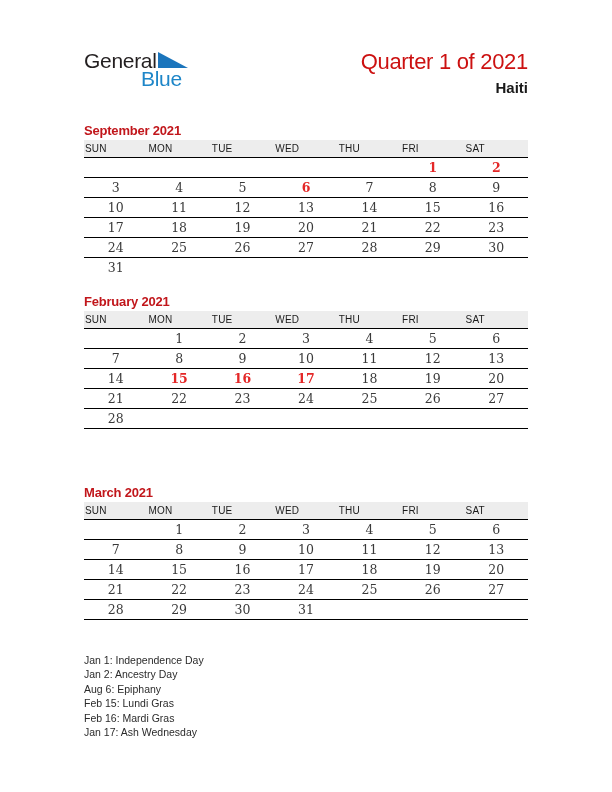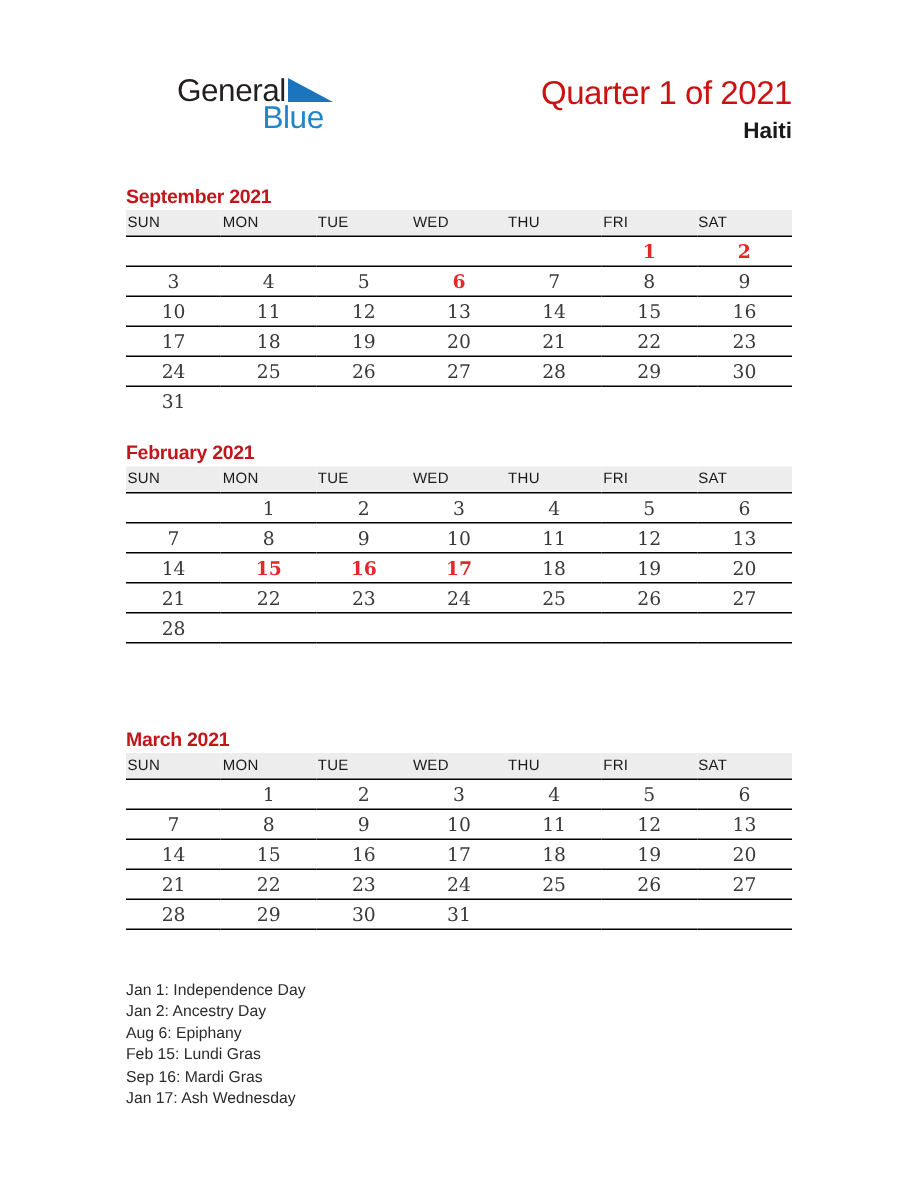--- a/index.html
+++ b/index.html
@@ -12,21 +12,21 @@
     --line-black:#000000;
     --date-gray:#3a3a3a;
     --text-dark:#1a1a1a;
   }
   html,body{margin:0;padding:0;background:#ffffff;}
   body{width:612px;height:792px;font-family:"Liberation Sans",sans-serif;}
   .page{position:relative;width:612px;height:792px;background:#ffffff;overflow:hidden;}
   .content{position:absolute;left:84px;top:50px;width:444px;}
 
   
-  .header-row{display:flex;justify-content:space-between;align-items:flex-start;margin-left:34px;}
+  .header-row{display:flex;justify-content:space-between;align-items:flex-start;}
   .logo{line-height:1;}
   .logo-line1{display:flex;align-items:flex-start;}
   .logo-general{font-size:21px;color:var(--logo-black);letter-spacing:-0.3px;}
   .logo-triangle{margin-left:1px;margin-top:2px;display:block;}
   .logo-blue{font-size:21px;color:var(--logo-blue);margin-left:57px;margin-top:-3px;letter-spacing:-0.3px;}
   .title-block{text-align:right;padding-top:1px;}
   .title{font-size:22px;color:var(--title-red);line-height:1.04;letter-spacing:-0.3px;text-align:center;}
   .subtitle{font-size:15px;color:var(--text-dark);margin-top:5px;font-weight:bold;}
 
   
@@ -272,18 +272,18 @@
             </tr>
           </tbody>
       </table>
     </div>
 
     <div class="holiday-list">
         <div>Jan 1: Independence Day</div>
         <div>Jan 2: Ancestry Day</div>
         <div>Aug 6: Epiphany</div>
         <div>Feb 15: Lundi Gras</div>
-        <div>Sep 16: Mardi Gras</div>
+        <div>Feb 16: Mardi Gras</div>
         <div>Jan 17: Ash Wednesday</div>
       </div>
 
   </div>
 </div>
 
 </body></html>

